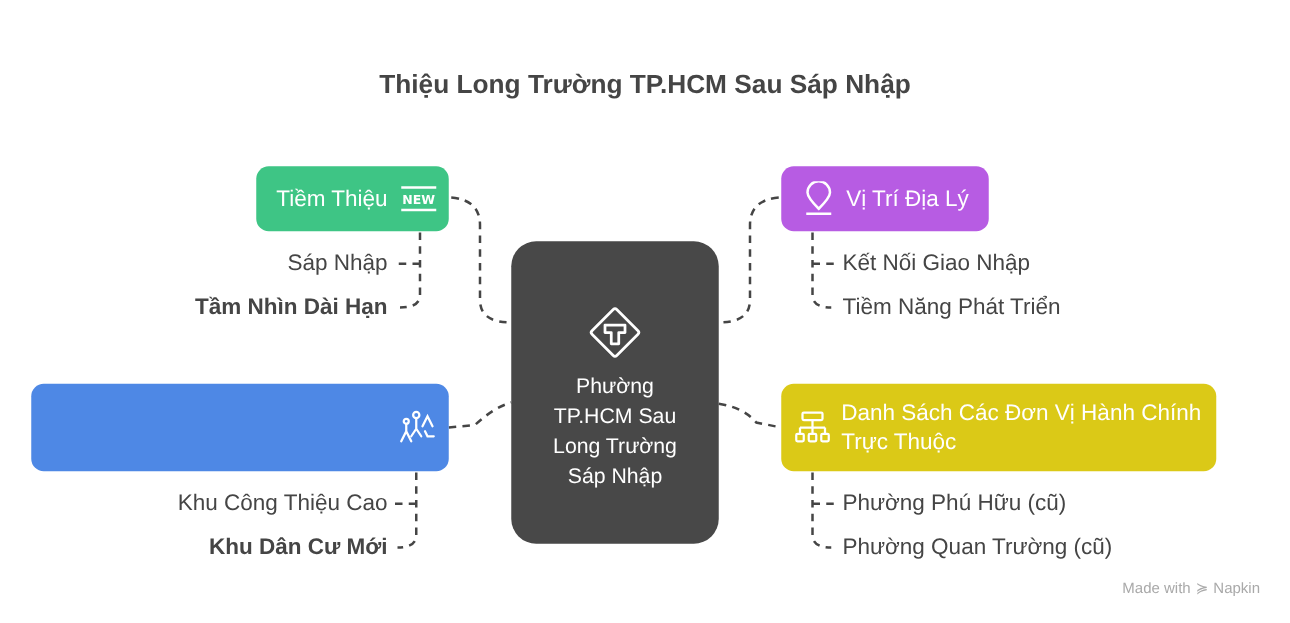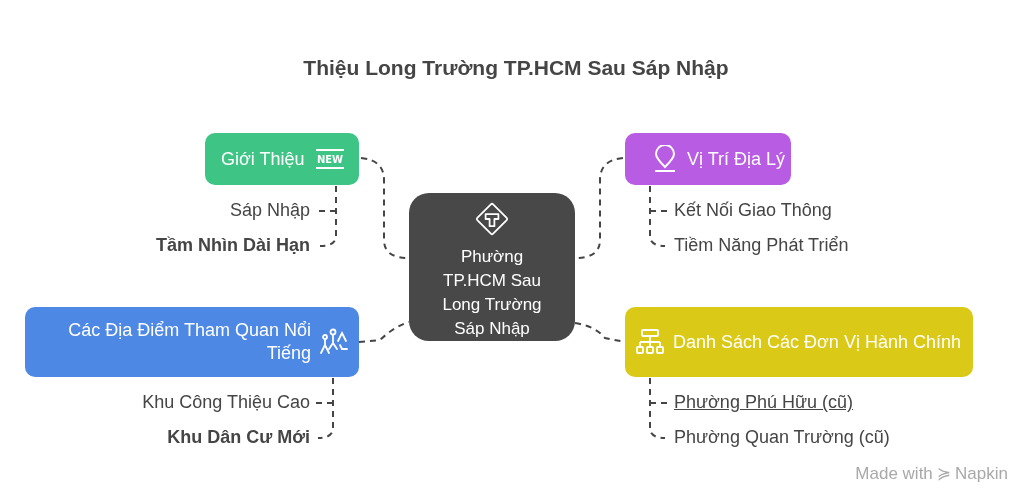--- a/index.html
+++ b/index.html
@@ -2,34 +2,34 @@
 <html><head>
 <meta charset="utf-8">
 <style>
   html, body { margin:0; padding:0; background:#ffffff; }
   body { width:1032px; height:498px; position:relative; overflow:hidden;
          font-family:"Liberation Sans", "DejaVu Sans", sans-serif; }
   .title { position:absolute; left:0; width:1032px; top:56px; text-align:center;
            font-size:21px; font-weight:bold; color:#454545; }
   .box { position:absolute; border-radius:10px; color:#ffffff; box-sizing:border-box;
          display:flex; align-items:center; font-size:18px; }
-  .center { left:409px; top:193px; width:166px; height:148px; background:#484848;
+  .center { left:409px; top:193px; width:166px; height:242px; background:#484848;
             border-radius:20px; flex-direction:column; justify-content:center; text-align:center;
             font-size:17px; line-height:24px; padding-top:6px; }
   .center .ico { width:50px; height:50px; margin-bottom:6px; }
   .b-green { left:205px; top:133px; width:154px; height:52px; background:#3ec585; padding-left:16px; gap:9px; }
-  .b-purple { left:625px; top:133px; width:166px; height:52px; background:#b75ce3; padding-left:28px; gap:10px; }
+  .b-purple { left:625px; top:133px; width:166px; height:52px; background:#b75ce3; padding-left:18px; gap:10px; }
   .b-blue { left:25px; top:307px; width:334px; height:70px; background:#4e88e5; justify-content:flex-end;
             padding-right:10px; gap:8px; text-align:right; line-height:23px; }
   .b-yellow { left:625px; top:307px; width:348px; height:70px; background:#dbc917; padding-left:10px;
               gap:8px; line-height:23px; }
   .leaf { position:absolute; font-size:18px; color:#454545; white-space:nowrap; }
   .leaf.r { text-align:right; }
   .lines { position:absolute; left:0; top:0; }
-  .footer { position:absolute; right:24px; top:463px; font-size:17px; color:#a9a9a9; display:flex; gap:4px; align-items:center; }
+  .footer { position:absolute; right:24px; top:463px; font-size:12px; color:#a9a9a9; display:flex; gap:4px; align-items:center; }
 </style>
 </head>
 <body>
 
 <div class="title">Thiệu Long Trường TP.HCM Sau Sáp Nhập</div>
 
 <svg class="lines" width="1032" height="498">
   <g fill="none" stroke="#454545" stroke-width="2" stroke-dasharray="6,5">
     <path d="M361 158 Q384 160 384 180 L384 240 Q384 258 409 258"></path>
     <path d="M623 158 Q600 160 600 180 L600 240 Q600 258 575 258"></path>
@@ -51,41 +51,37 @@
     <rect x="11" y="11" width="28" height="28" transform="rotate(45 25 25)" fill="none" stroke="#fff" stroke-width="2.2" rx="2"></rect>
     <path d="M17 19 H33 V25 H28 V34 H22 V25 H17 Z" fill="none" stroke="#fff" stroke-width="2.2" stroke-linejoin="round"></path>
   </svg>
   <div>Phường</div>
   <div>TP.HCM Sau</div>
   <div>Long Trường</div>
   <div>Sáp Nhập</div>
 </div>
 
 <div class="box b-green">
-  <span>Giới Thiệu</span>
+  <span>Tiềm Thiệu</span>
   <svg width="32" height="22" viewBox="0 0 32 22">
     <line x1="2" y1="2" x2="30" y2="2" stroke="#fff" stroke-width="2"></line>
     <text x="16" y="15" fill="#fff" font-size="10" font-weight="bold" text-anchor="middle" font-family="DejaVu Sans, sans-serif">NEW</text>
     <line x1="2" y1="20" x2="30" y2="20" stroke="#fff" stroke-width="2"></line>
   </svg>
 </div>
 
 <div class="box b-purple">
   <svg width="24" height="28" viewBox="0 0 24 28">
     <path d="M12 22 C6 16 3 12 3 9 A9 9 0 0 1 21 9 C21 12 18 16 12 22 Z" fill="none" stroke="#fff" stroke-width="2"></path>
     <line x1="2" y1="26" x2="22" y2="26" stroke="#fff" stroke-width="2"></line>
   </svg>
   <span>Vị Trí Địa Lý</span>
 </div>
 
 <div class="box b-blue">
-  <div>
-    <div>Các Địa Điểm Tham Quan Nổi</div>
-    <div>Tiếng</div>
-  </div>
   <svg width="30" height="30" viewBox="0 0 30 30">
     <g fill="none" stroke="#fff" stroke-width="1.8" stroke-linecap="round">
       <circle cx="6" cy="10" r="2"></circle>
         <circle cx="14" cy="5" r="2.5"></circle>
       <path d="M6 12 L6 18 L2 26 M6 18 L10 26"></path>
       <path d="M14 8 L14 16 L10 22 M14 16 L18 22"></path>
       <path d="M19 14 L23 6 L27 14 M21 18 L23 22 L28 22"></path>
     </g>
   </svg>
 </div>
@@ -95,29 +91,30 @@
     <g fill="none" stroke="#fff" stroke-width="1.8">
       <rect x="7" y="3" width="16" height="6" rx="1"></rect>
       <path d="M15 9 V15 M5 15 H25 M5 15 V20 M15 15 V20 M25 15 V20"></path>
       <rect x="2" y="20" width="6" height="6" rx="1"></rect>
         <rect x="12" y="20" width="6" height="6" rx="1"></rect>
         <rect x="22" y="20" width="6" height="6" rx="1"></rect>
     </g>
   </svg>
   <div>
     <div>Danh Sách Các Đơn Vị Hành Chính</div>
+    <div>Trực Thuộc</div>
   </div>
 </div>
 
 <div class="leaf r" style="right:722px; top:200px;">Sáp Nhập</div>
 <div class="leaf r" style="right:722px; top:235px;font-weight:bold;">Tầm Nhìn Dài Hạn</div>
-<div class="leaf" style="left:674px; top:200px;">Kết Nối Giao Thông</div>
+<div class="leaf" style="left:674px; top:200px;">Kết Nối Giao Nhập</div>
 <div class="leaf" style="left:674px; top:235px;">Tiềm Năng Phát Triển</div>
 <div class="leaf r" style="right:722px; top:392px;">Khu Công Thiệu Cao</div>
 <div class="leaf r" style="right:722px; top:427px;font-weight:bold;">Khu Dân Cư Mới</div>
-<div class="leaf" style="left:674px; top:392px;text-decoration:underline;">Phường Phú Hữu (cũ)</div>
+<div class="leaf" style="left:674px; top:392px;">Phường Phú Hữu (cũ)</div>
 <div class="leaf" style="left:674px; top:427px;">Phường Quan Trường (cũ)</div>
 
 <div class="footer">
   <span>Made with</span>
   <span>≽</span>
   <span>Napkin</span>
 </div>
 
 </body></html>

